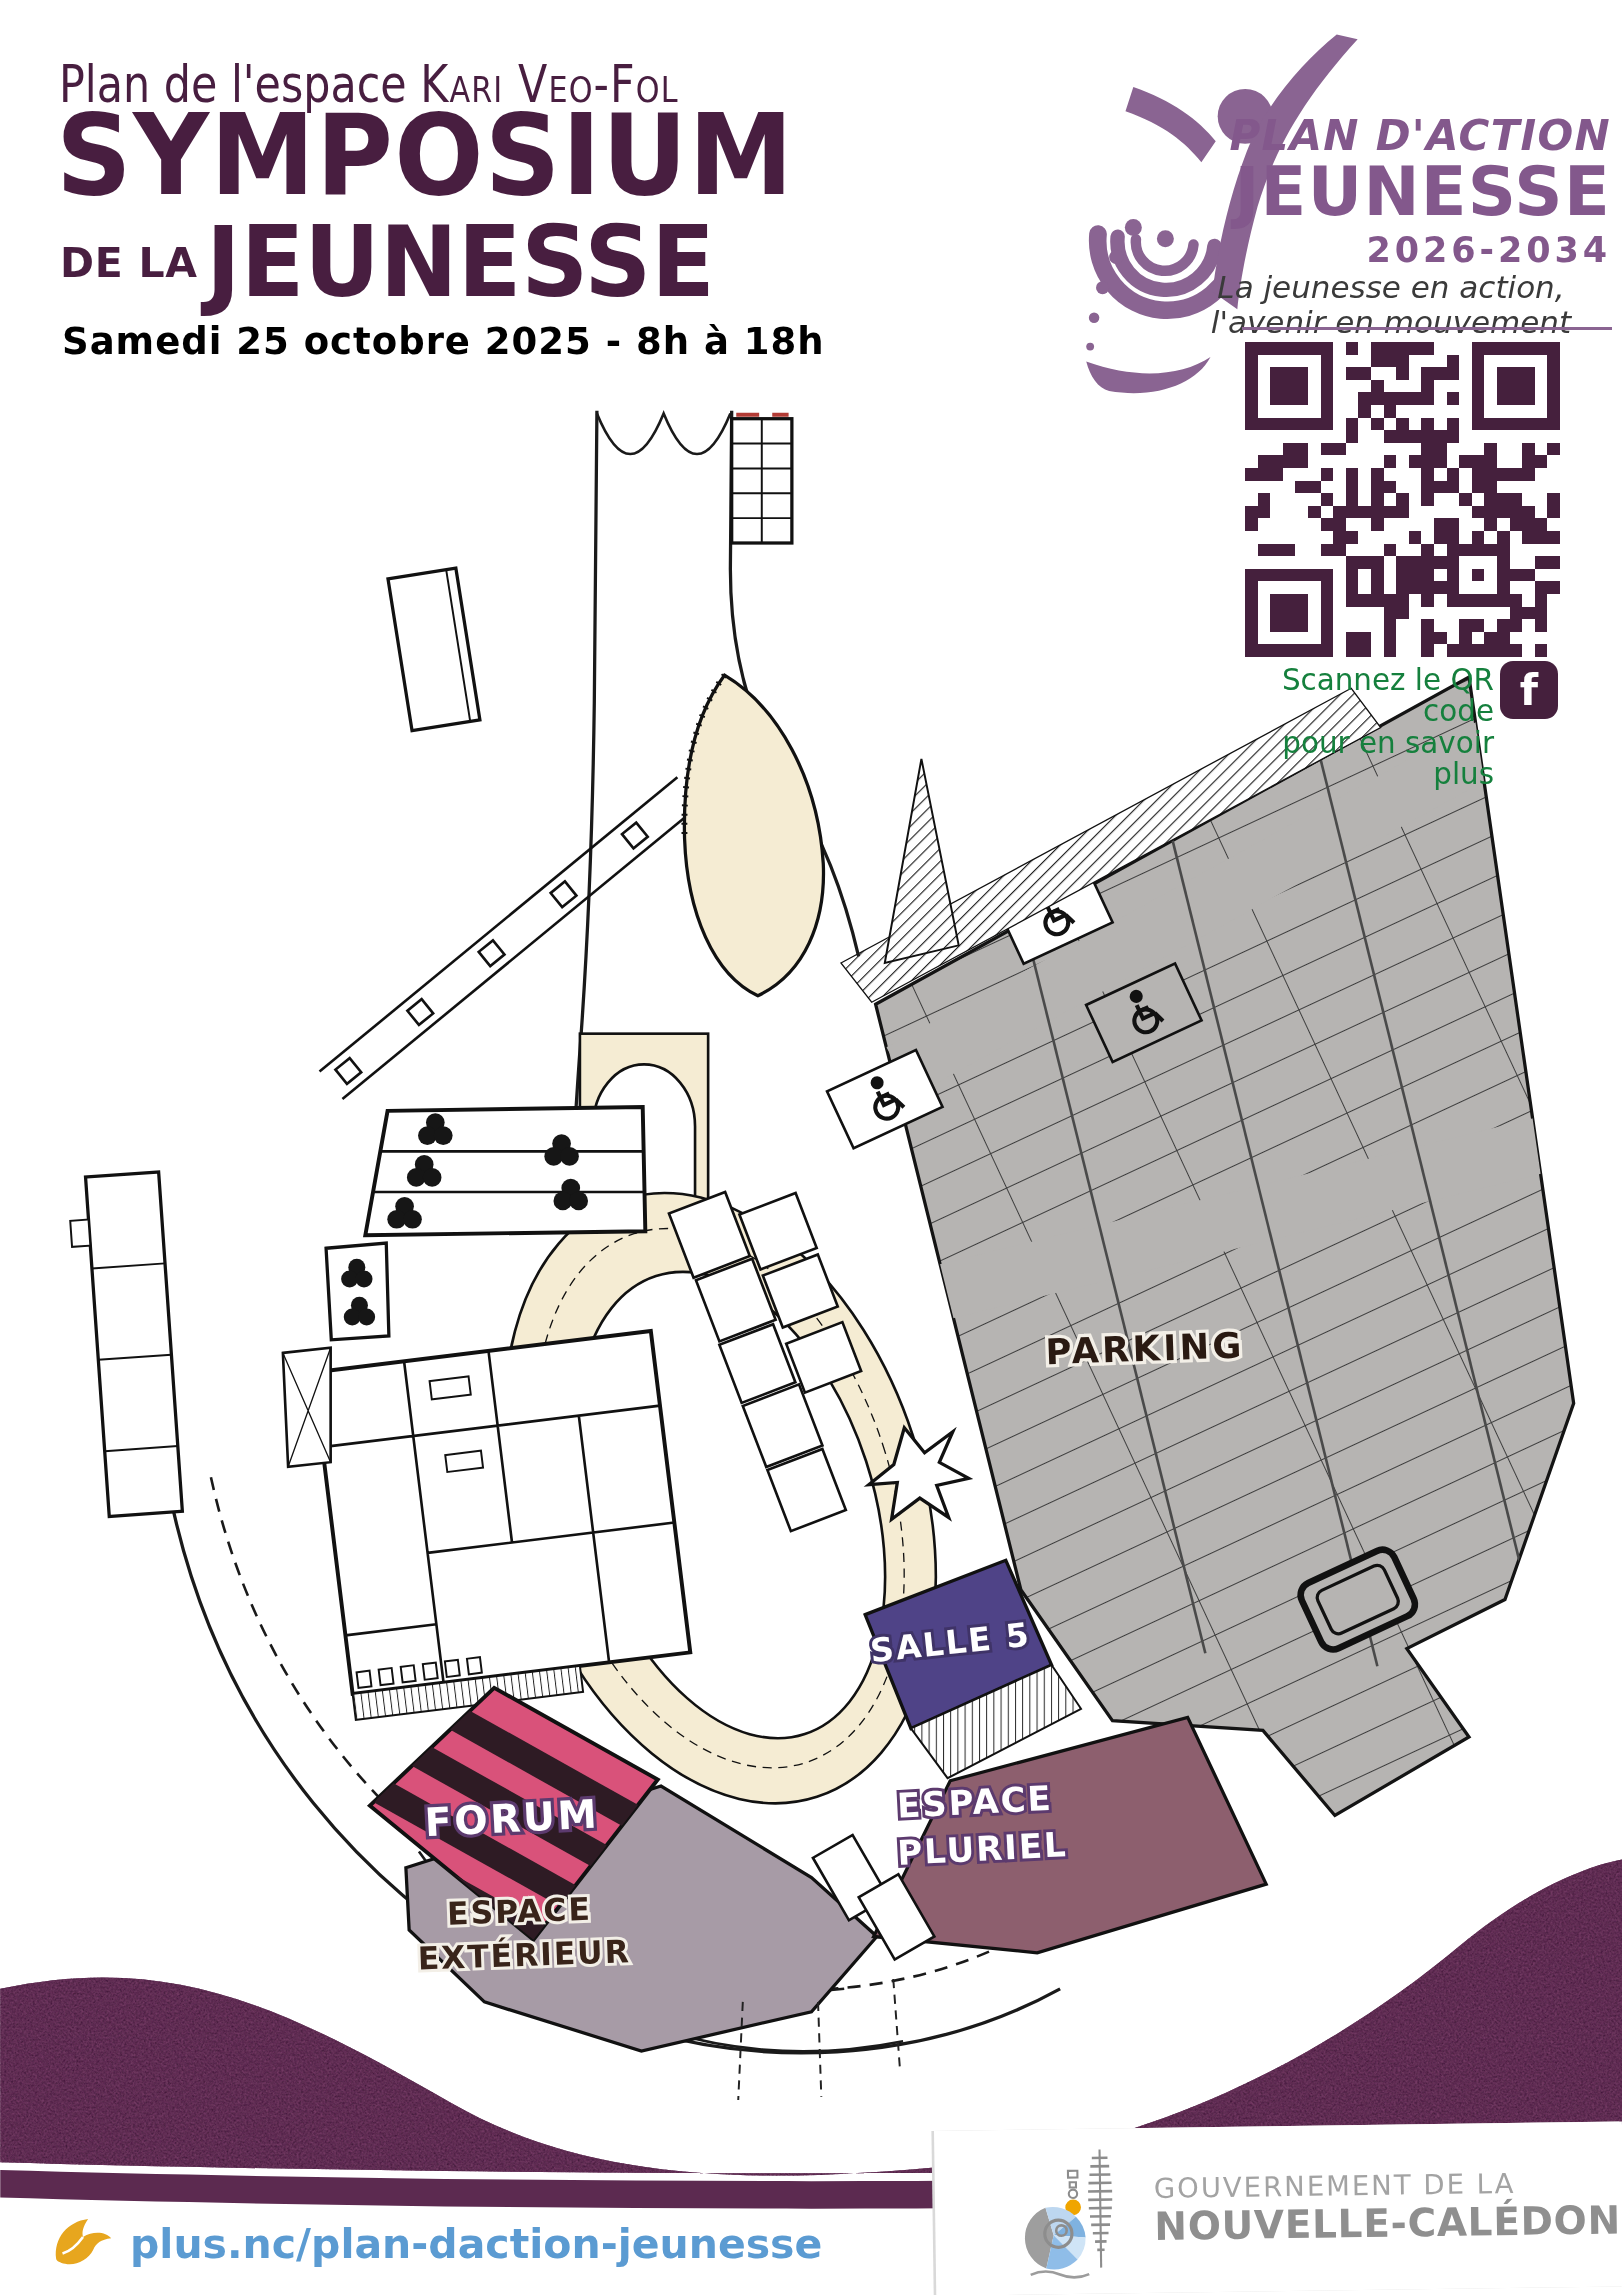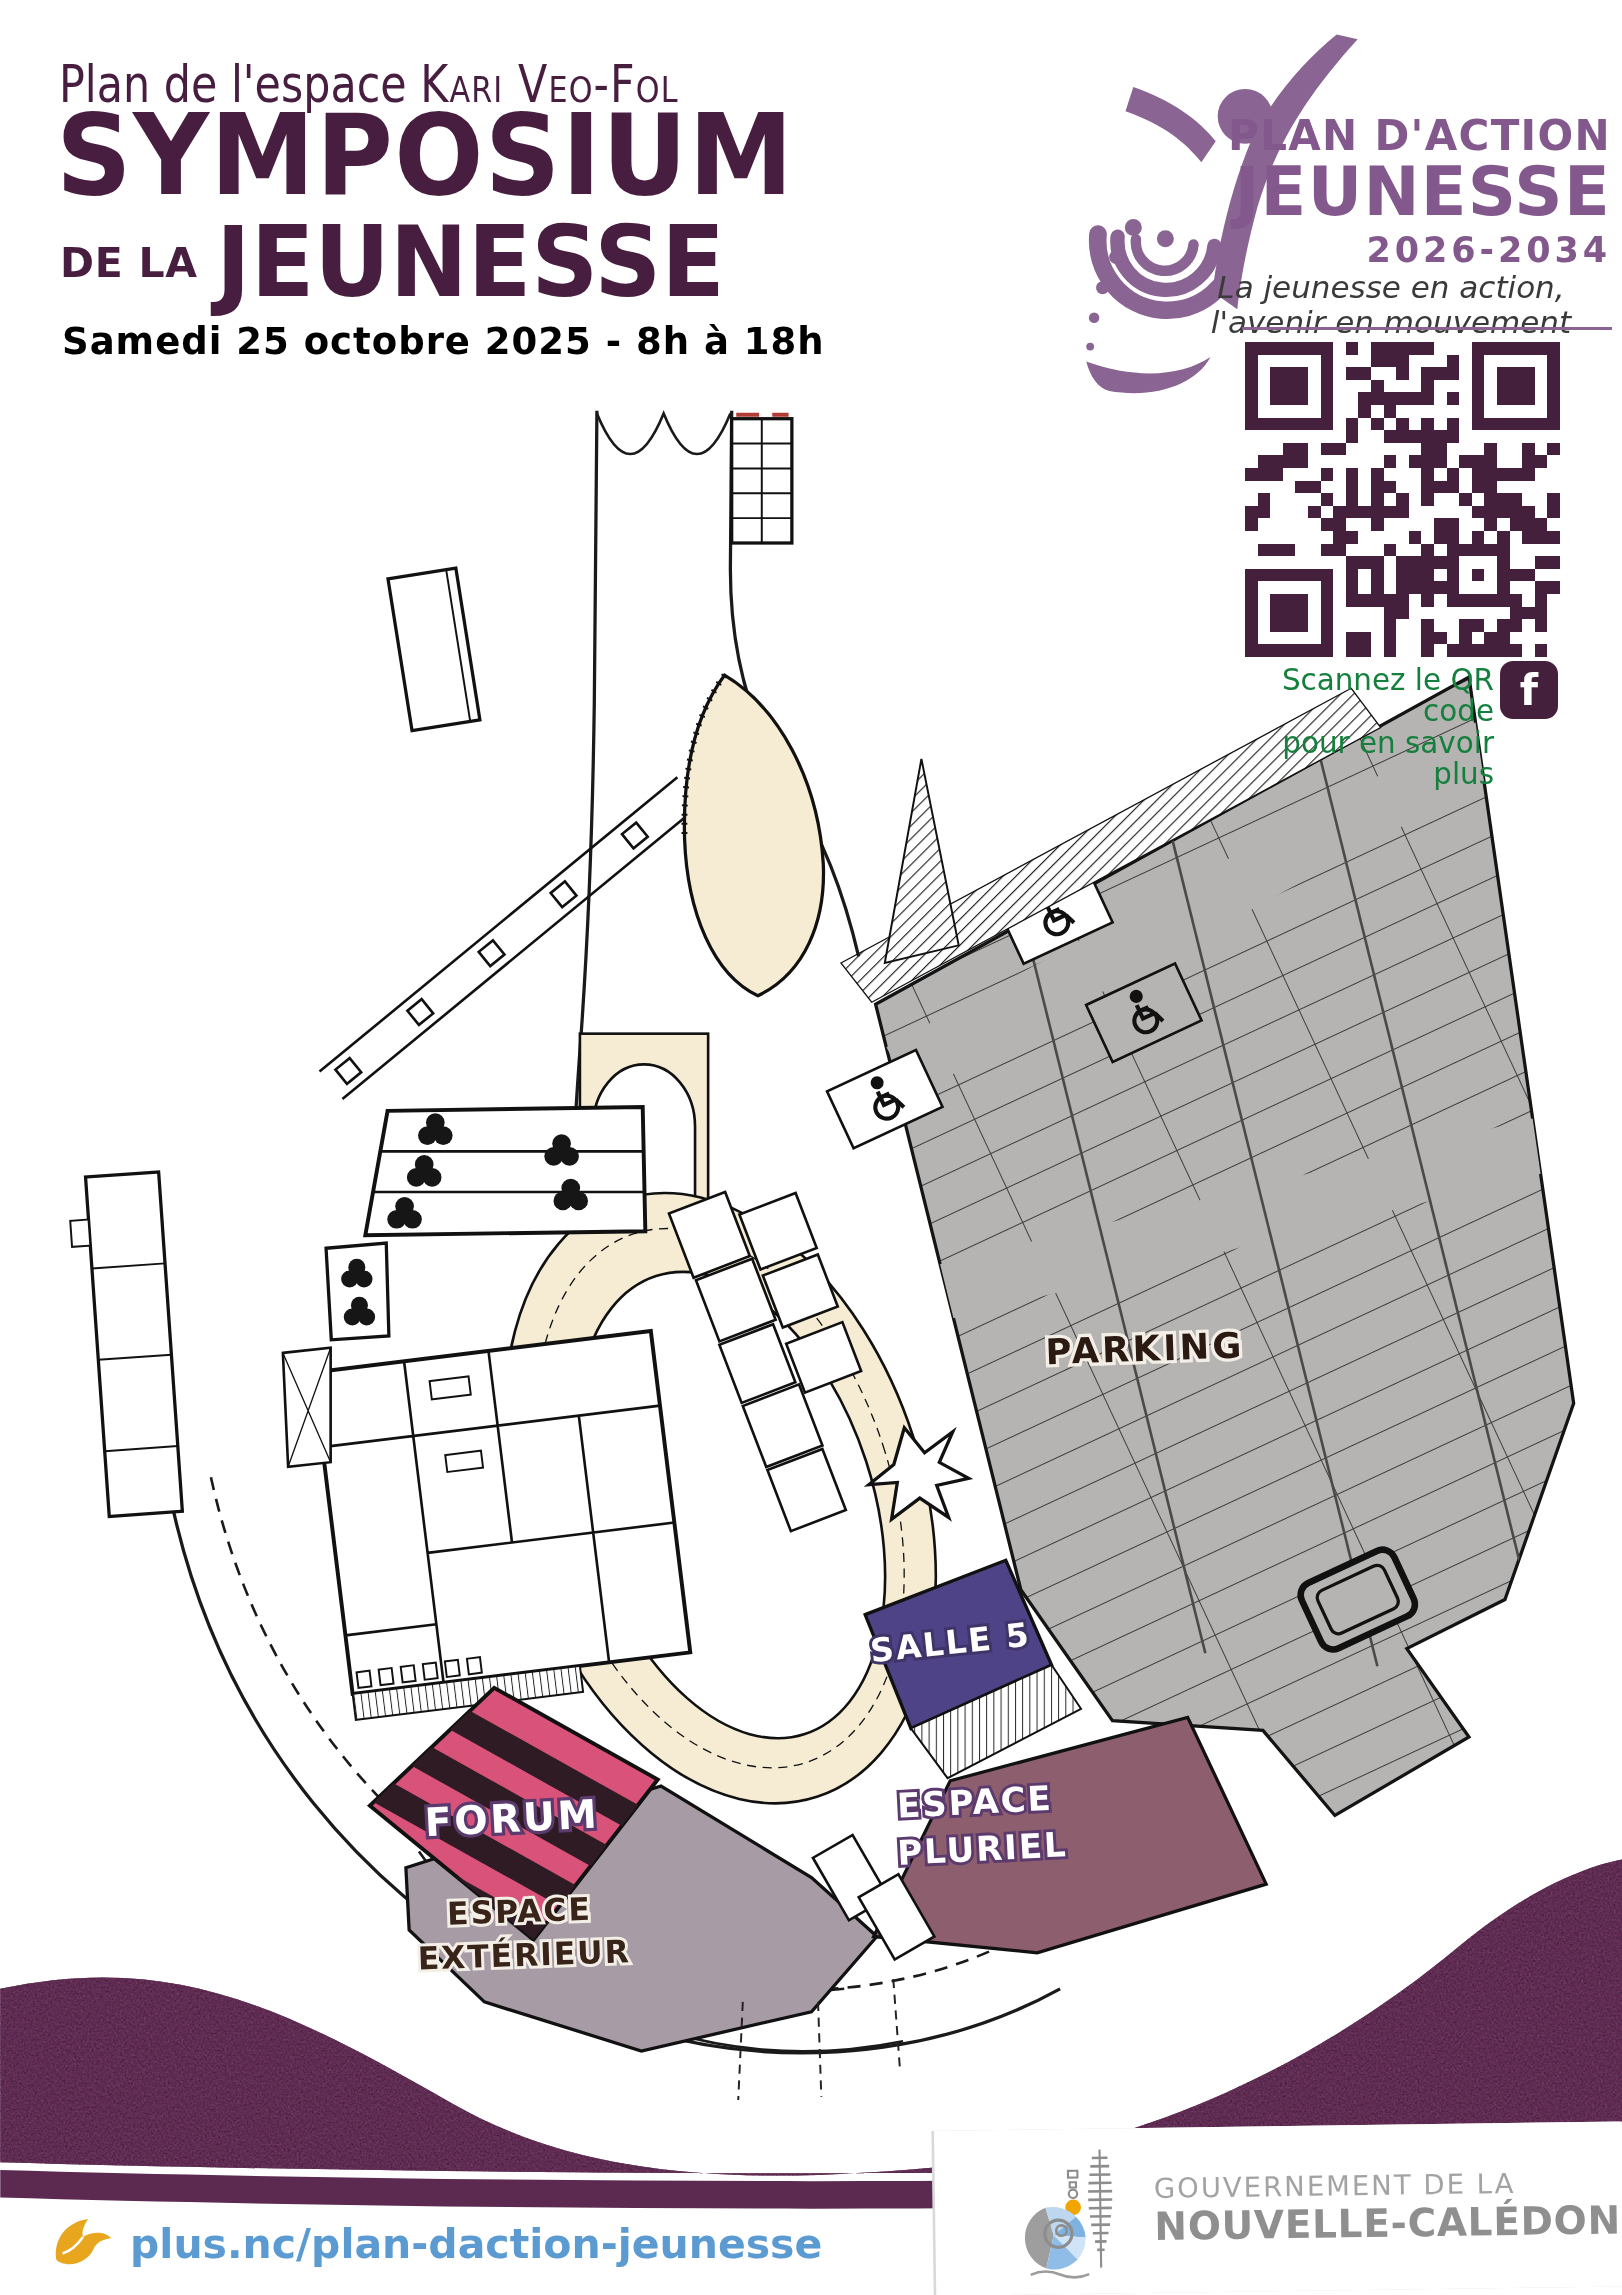--- a/index.html
+++ b/index.html
@@ -7,30 +7,30 @@
         font-family:"DejaVu Sans",sans-serif;}
   .abs{position:absolute;}
   .map-svg{position:absolute;left:0;top:0;width:1623px;height:2295px;z-index:1;}
   
   .subtitle{left:59px;top:55px;font-size:51px;color:#481e40;white-space:nowrap;
             transform:scaleX(.84);transform-origin:left top;z-index:3;}
   .subtitle .sc{font-variant:small-caps;letter-spacing:1.3px;}
   .title-symposium{left:56px;top:99px;font-size:113px;font-weight:bold;color:#481e40;
             letter-spacing:1.3px;white-space:nowrap;transform:scaleX(.93);transform-origin:left top;
             line-height:1;z-index:3;}
-  .title-row{left:60px;top:216px;display:flex;align-items:center;gap:18px;z-index:3;text-align:right;}
+  .title-row{left:60px;top:216px;display:flex;align-items:center;gap:8px;z-index:3;text-align:right;}
   .de-la{font-size:41px;font-weight:bold;color:#481e40;letter-spacing:0.7px;}
   .jeunesse{font-size:98px;font-weight:bold;color:#481e40;line-height:.95;white-space:nowrap;
             transform:scaleX(.95);transform-origin:left center;}
   .date-line{left:62px;top:320px;font-size:37px;font-weight:bold;color:#000000;
             letter-spacing:1px;white-space:nowrap;z-index:3;}
   
   .logo-fig{left:1047px;top:31px;width:327px;height:380px;z-index:3;}
   .logo-l1{left:1171px;top:111px;width:440px;text-align:right;font-size:42px;font-weight:bold;
-           color:#83588c;letter-spacing:1.3px;z-index:3;white-space:nowrap;}
+           color:#83588c;letter-spacing:1.3px;z-index:3;white-space:nowrap;font-style:italic;}
   .logo-l2{left:1171px;top:157px;width:440px;text-align:right;font-size:67px;font-weight:bold;
            color:#83588c;letter-spacing:1.3px;z-index:3;line-height:1.05;}
   .logo-years{left:1171px;top:230px;width:440px;text-align:right;font-size:35px;font-weight:bold;
            color:#83588c;letter-spacing:3.9px;z-index:3;}
   .tagline{left:1171px;top:270px;width:440px;text-align:center;font-size:31px;font-style:italic;
            color:#3a3a3a;line-height:1.13;z-index:3;}
   .logo-rule{left:1242px;top:327px;width:370px;height:3.3px;background:#8a6492;z-index:3;}
   
   .qr-box{left:1245px;top:342px;width:315px;height:315px;z-index:3;}
   .qr-caption{left:1245px;top:665px;width:249px;font-size:29.4px;color:#15803d;

